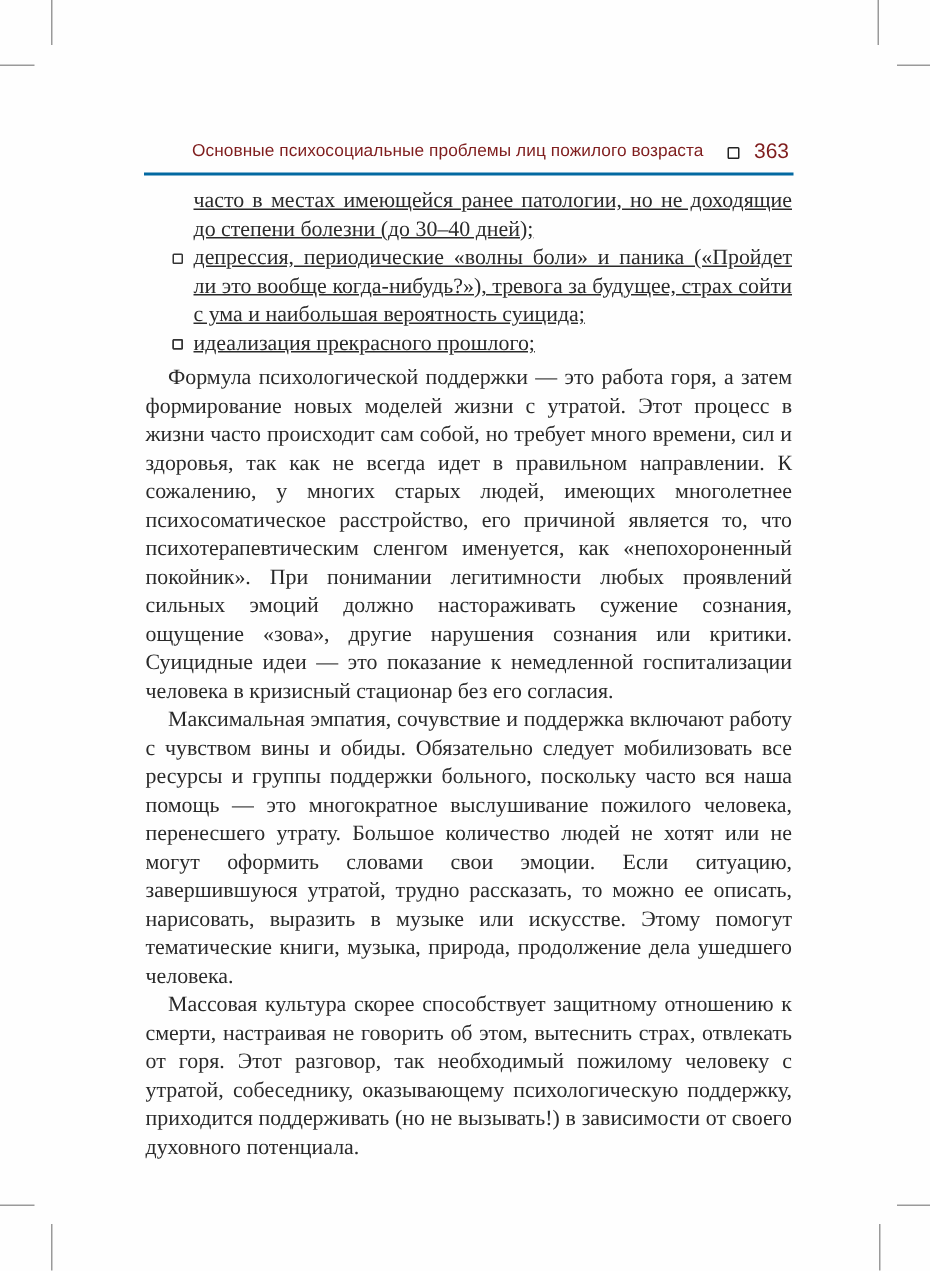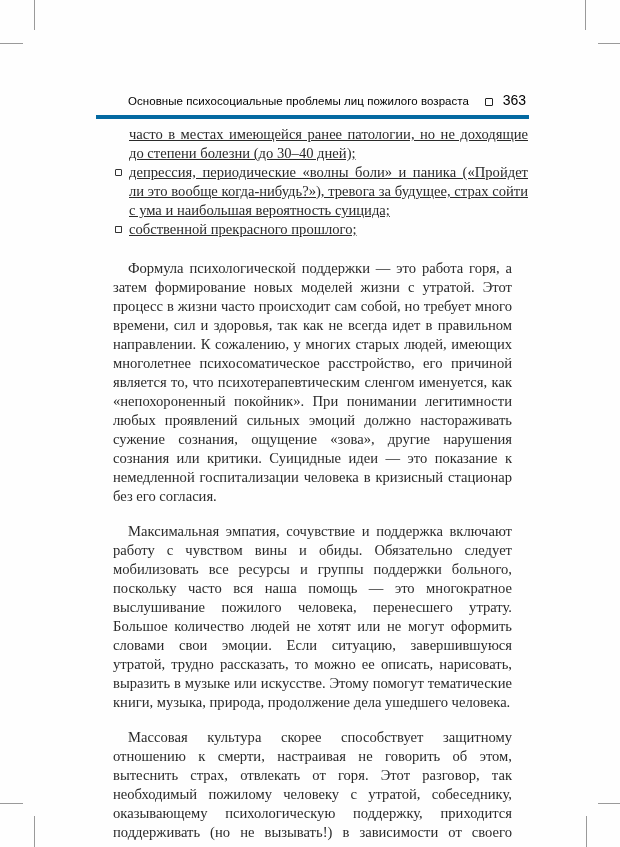--- a/index.html
+++ b/index.html
@@ -6,23 +6,23 @@
   body { width: 620px; height: 847px; position: relative; overflow: hidden; }
   .page { position: absolute; left: 0; top: 0; width: 620px; height: 847px; background: #fefefe; }
 
   
   .crop { position: absolute; background: #9a9a9a; }
   .crop.v { width: 1px; }
   .crop.h { height: 1px; }
 
   .running-head {
     position: absolute; left: 96px; top: 93px; width: 433px; height: 22px;
-    border-bottom: 4px solid #0369a1;
+    border-bottom: 2px solid #0369a1;
     font-family: "Liberation Sans", sans-serif;
-    color: #000000;
+    color: #7f1d1d;
   }
   .running-head .title {
     position: absolute; right: 60px; top: 2px;
     font-size: 11.5px; letter-spacing: 0.05px;
   }
   .running-head .sq {
     position: absolute; right: 36px; top: 5px;
     width: 8px; height: 8px; border: 1.2px solid #222; border-radius: 1px; box-sizing: border-box;
   }
   .running-head .pagenum {
@@ -30,21 +30,21 @@
     font-size: 14px; font-weight: normal;
   }
 
   .body-text {
     position: absolute; left: 97px; top: 125px; width: 431px;
     font-family: "Liberation Serif", serif;
     font-size: 14.6px; line-height: 19px; color: #2a2a2a;
     text-align: justify;
     hyphens: manual;
   }
-  .body-text p { margin: 16px; text-indent: 15px; }
+  .body-text p { margin: 0; text-indent: 15px; }
   .body-text ul { list-style: none; margin: 0; padding: 0; text-decoration: underline; }
   .body-text li { position: relative; padding-left: 32px; }
   .body-text li.cont { padding-left: 32px; }
   .bullet {
     position: absolute; left: 18px; top: 6px;
     width: 7px; height: 7px; border: 1.2px solid #333; border-radius: 1px; box-sizing: border-box;
   }
   .spacer { height: 4px; }
 </style>
 </head>
@@ -74,21 +74,21 @@
       </li>
       <li>
         <span class="bullet"></span>
         <span>депрессия, периодические «волны боли» и паника («Пройдет ли это вообще когда-нибудь?»), тревога за будущее, страх сойти с ума и наибольшая вероятность суицида;</span>
       </li>
       <li>
         <span class="bullet"></span>
       </li>
       <li>
         <span class="bullet"></span>
-        <span>собственной прекрасного прошлого;</span>
+        <span>идеализация прекрасного прошлого;</span>
       </li>
     </ul>
     <div class="spacer"></div>
     <p>Формула психологической поддержки — это работа горя, а затем формирование новых моделей жизни с утратой. Этот процесс в жизни часто происходит сам собой, но требует много времени, сил и здоровья, так как не всегда идет в правильном направлении. К сожалению, у многих старых людей, имеющих многолетнее психосоматическое расстройство, его причиной является то, что психотерапевтическим сленгом именуется, как «непохороненный покойник». При понимании легитимности любых проявлений сильных эмоций должно настораживать сужение сознания, ощущение «зова», другие нарушения сознания или критики. Суицидные идеи — это показание к немедленной госпитализации человека в кризисный стационар без его согласия.</p>
     <p>Максимальная эмпатия, сочувствие и поддержка включают работу с чувством вины и обиды. Обязательно следует мобилизовать все ресурсы и группы поддержки больного, поскольку часто вся наша помощь — это многократное выслушивание пожилого человека, перенесшего утрату. Большое количество людей не хотят или не могут оформить словами свои эмоции. Если ситуацию, завершившуюся утратой, трудно рассказать, то можно ее описать, нарисовать, выразить в музыке или искусстве. Этому помогут тематические книги, музыка, природа, продолжение дела ушедшего человека.</p>
     <p>Массовая культура скорее способствует защитному отношению к смерти, настраивая не говорить об этом, вытеснить страх, отвлекать от горя. Этот разговор, так необходимый пожилому человеку с утратой, собеседнику, оказывающему психологическую поддержку, приходится поддерживать (но не вызывать!) в зависимости от своего духовного потенциала.</p>
 
   </div>
 </div>
 

